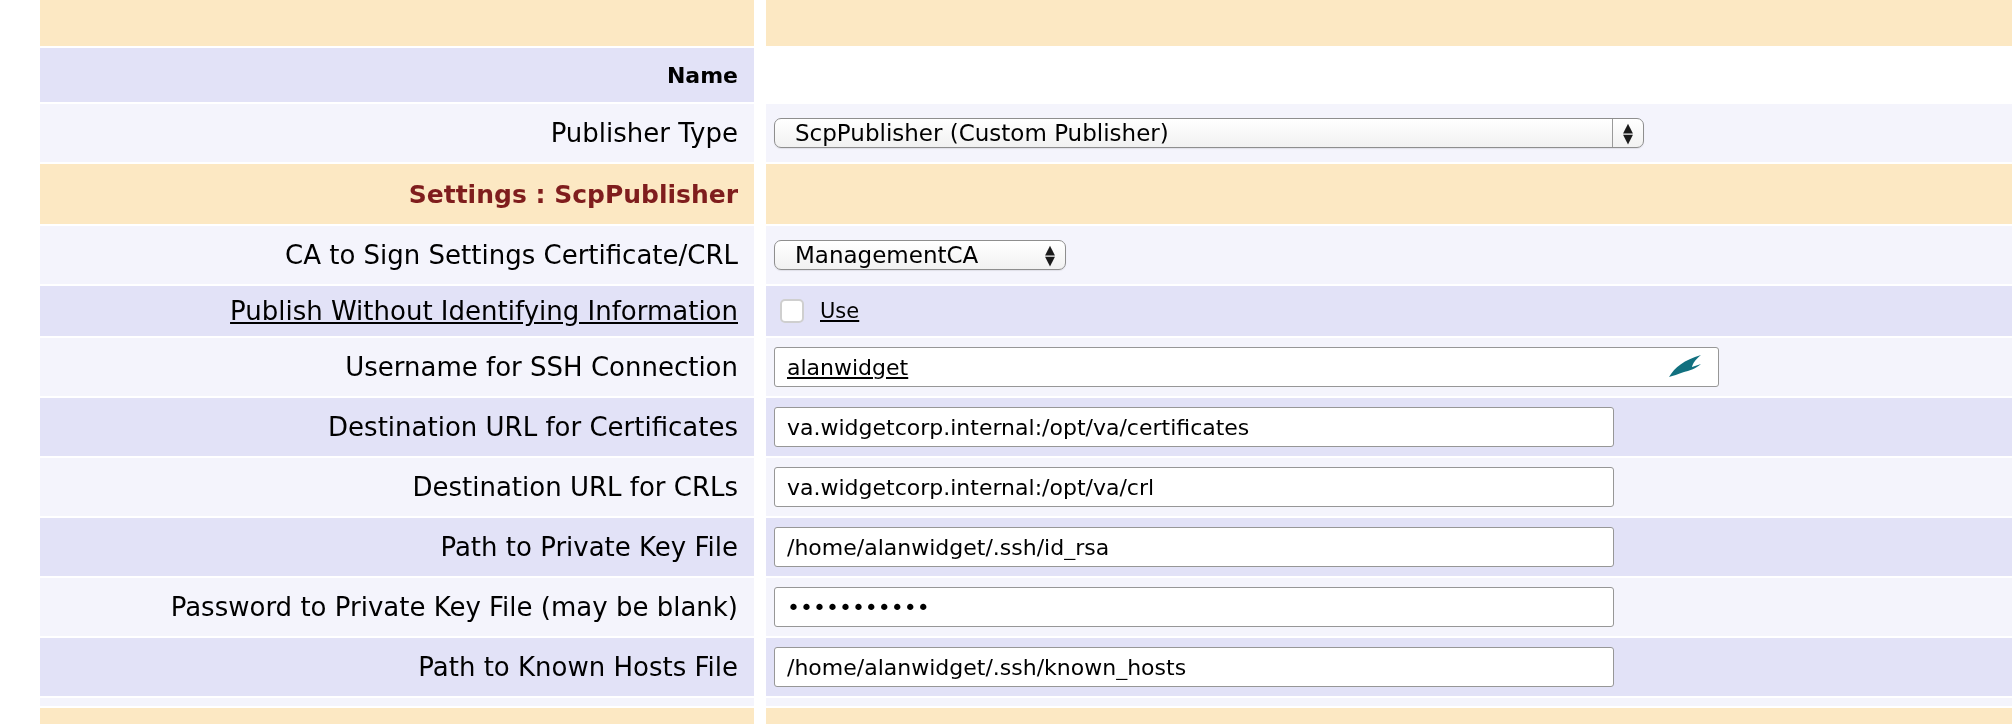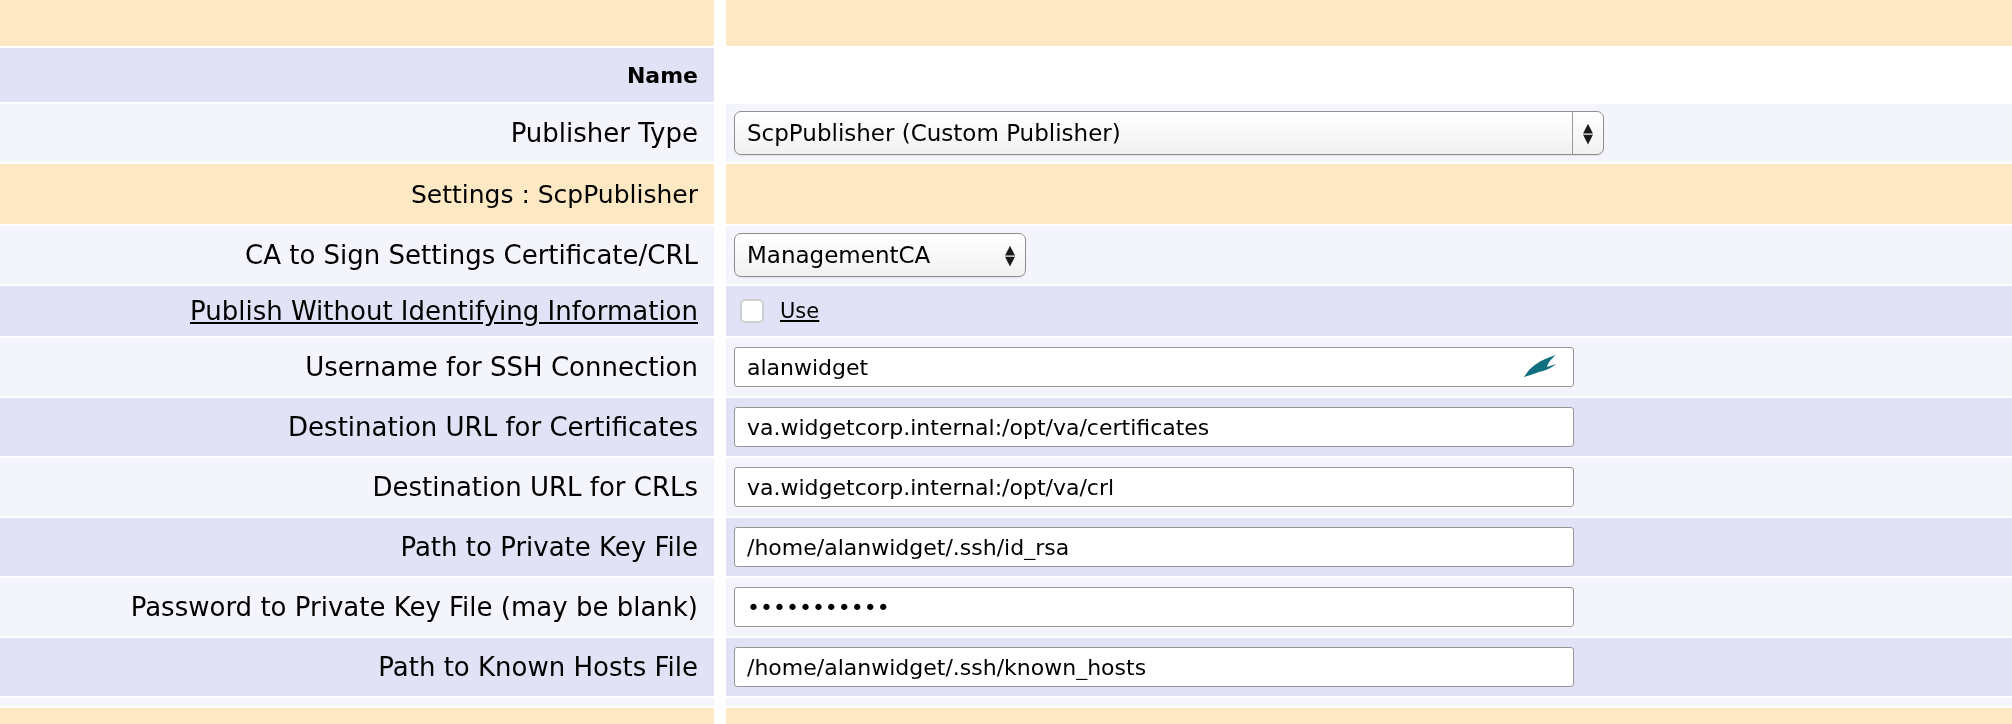--- a/index.html
+++ b/index.html
@@ -3,21 +3,21 @@
 <meta charset="utf-8">
 <style>
   * { box-sizing: border-box; }
   html, body { margin: 0; padding: 0; }
   body {
     width: 2012px; height: 724px; overflow: hidden;
     background: #ffffff;
     font-family: "DejaVu Sans", "Liberation Sans", sans-serif;
     color: #000;
   }
-  .row { display: flex; column-gap: 12px; margin-bottom: 2px; }
+  .row { display: flex; column-gap: 12px; margin-bottom: 2px; margin-left: 40px; }
   .cell { display: flex; align-items: center; }
   .cell.left  { width: 714px; justify-content: flex-end; padding-right: 16px; }
   .cell.right { flex: 1; padding-left: 8px; }
 
   
   .band  .cell { background: #fce8c3; }
   .dark  .cell { background: #e2e2f7; }
   .light .cell { background: #f4f4fc; }
 
   
@@ -30,45 +30,45 @@
   .h-input   { height: 58px; }
   .h-sliver  { height: 8px; }
   .h-botband { height: 16px; margin-bottom: 0; }
   .h-topband .cell, .h-name .cell, .h-pubtype .cell, .h-section .cell,
   .h-ca .cell, .h-check .cell, .h-input .cell, .h-sliver .cell, .h-botband .cell { height: 100%; }
 
   .label { font-size: 26px; text-align: right; }
   .label.bold { font-weight: bold; font-size: 22px; }
   .value.bold { font-weight: bold; font-size: 22px; }
   .section-title {
-    font-size: 25px; font-weight: normal; color: #000000; text-align: right;
+    font-size: 25px; font-weight: bold; color: #7f1d1d; text-align: right;
   }
 
   
   .text-input {
     width: 840px; height: 40px;
     border: 1px solid #979797; border-radius: 3px;
     background: #ffffff; color: #000;
     font-family: "DejaVu Sans", "Liberation Sans", sans-serif;
     font-size: 22px; padding: 0 12px;
     outline: none;
   }
-  .input-wrap { position: relative; width: 840px; display: flex; align-items: center; }
+  .input-wrap { position: relative; width: 945px; display: flex; align-items: center; text-decoration: underline; }
   .input-wrap .text-input { width: 100%; }
   .autofill-icon {
     position: absolute; right: 16px; top: 50%; transform: translateY(-50%);
     pointer-events: auto; cursor: pointer;
   }
 
   
   .select {
     display: flex; align-items: center; justify-content: space-between;
     background: linear-gradient(#ffffff, #f1f1f1);
     border: 1px solid #8e8e8e; border-radius: 7px;
-    height: 44px; padding-left: 12px;
+    height: 30px; padding-left: 20px;
     font-size: 23px; cursor: default;
     box-shadow: 0 1px 1px rgba(0,0,0,0.08);
   }
   .select.wide  { width: 870px; }
   .select.small { width: 292px; }
   .select-text { white-space: nowrap; overflow: hidden; }
   .select-arrows {
     display: flex; flex-direction: column; align-items: center; justify-content: center;
     font-size: 13px; line-height: 11px; color: #1a1a1a;
     padding: 0 10px; height: 100%; flex: none;

